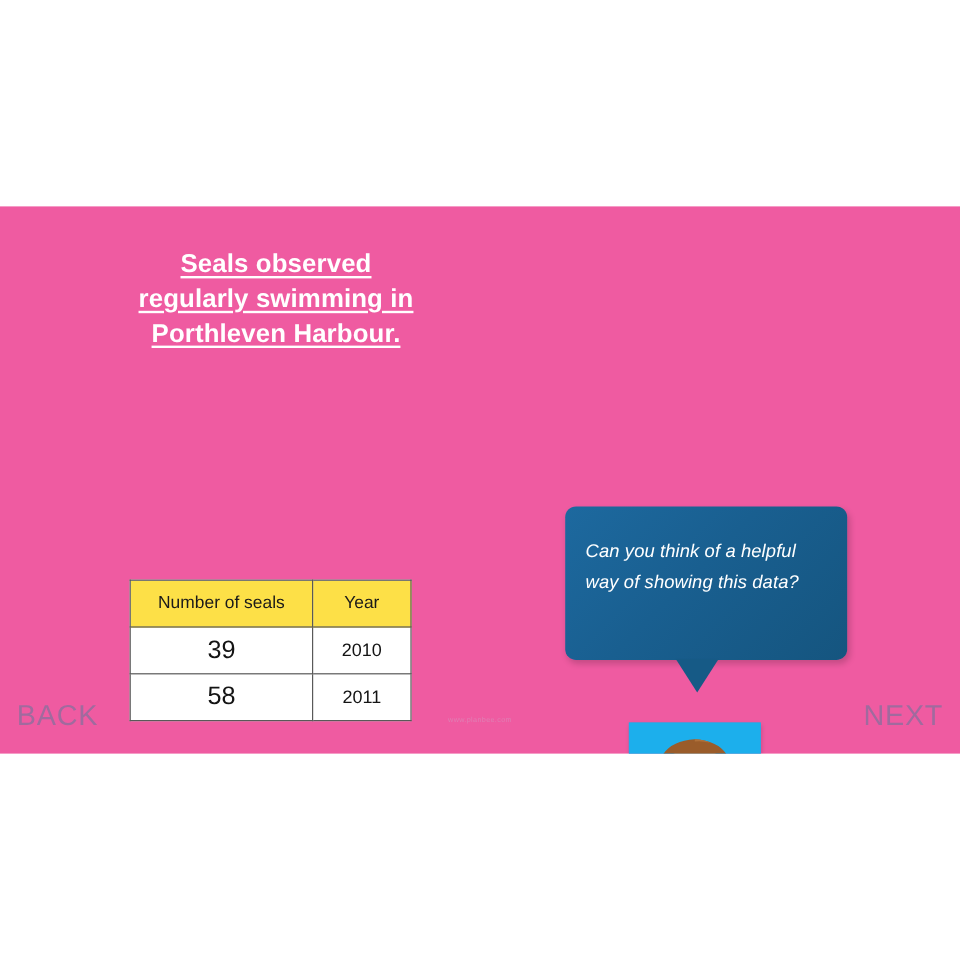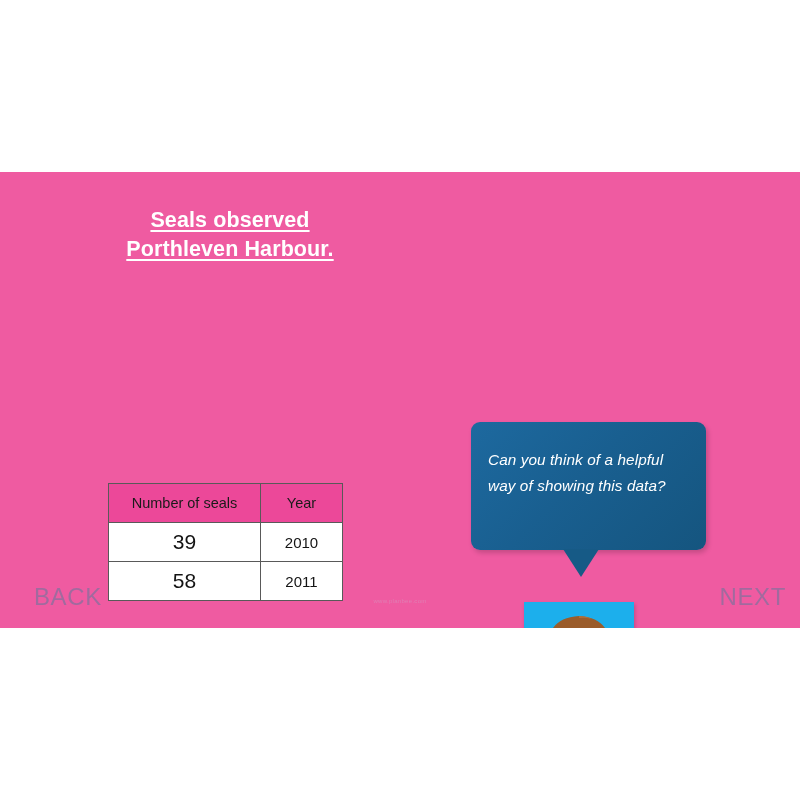--- a/index.html
+++ b/index.html
@@ -68,21 +68,21 @@
     border: 1px solid #595959;
     height: 38px;
     text-align: center;
     vertical-align: middle;
     font-size: 21px;
     font-weight: normal;
     color: #141414;
     padding: 0;
   }
   #data-table th {
-    background: #ec4899;
+    background: #fde047;
     font-size: 14.5px;
     color: #1a1a1a;
   }
   #data-table col.c-seals { width: 152px; }
   #data-table col.c-year  { width: 82px; }
   #data-table td.cell-year { font-size: 15px; }
 
   
   #speech-bubble {
     position: absolute;
@@ -133,21 +133,21 @@
   
   .nav-btn {
     position: absolute;
     bottom: 17px;
     color: #8c6f9e;
     font-size: 24px;
     letter-spacing: 0.6px;
     font-weight: normal;
     opacity: 0.78;
   }
-  #nav-back { left: 14px; margin-left: 20px; }
+  #nav-back { left: 14px; }
   #nav-next { right: 14px; }
 
   #watermark {
     position: absolute;
     left: 0;
     right: 0;
     bottom: 24px;
     text-align: center;
     font-size: 6px;
     color: #e07fb4;
@@ -156,20 +156,21 @@
 </style>
 </head>
 <body>
 
 <div id="page">
 
   <div id="slide">
 
     <div id="title-block">
       <span class="tline">Seals observed</span>
+      <span class="tline">regularly swimming in</span>
       <span class="tline">Porthleven Harbour.</span>
     </div>
 
     <table id="data-table">
       <colgroup>
         <col class="c-seals">
         <col class="c-year">
       </colgroup>
       <thead>
         <tr>

